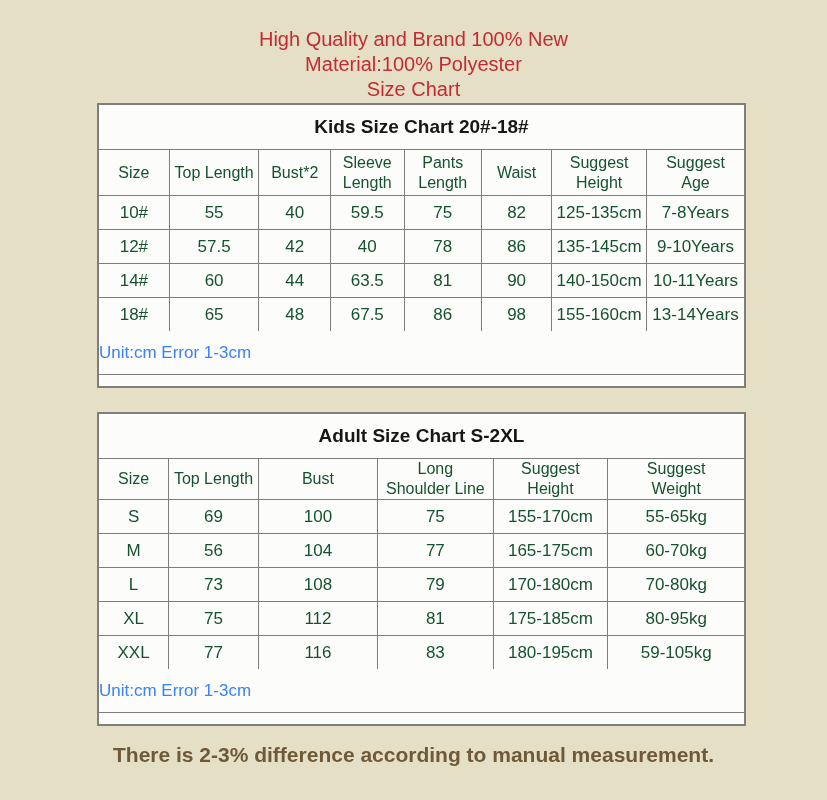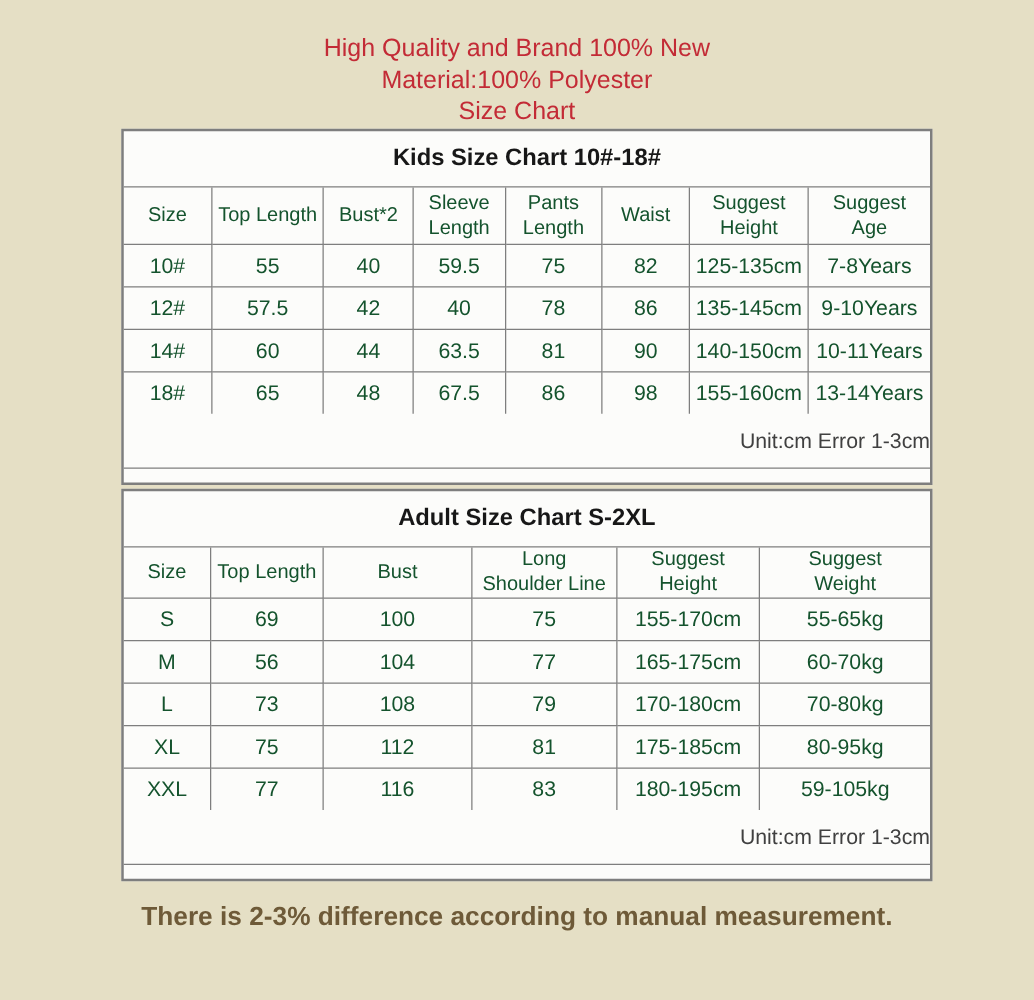--- a/index.html
+++ b/index.html
@@ -23,21 +23,21 @@
   
   .chart-box {
     margin-left: 97px;
     width: 649px;
     background: #fcfcfa;
     border: 2px solid #7e7e7e;
     box-sizing: border-box;
     padding-bottom: 11px;
   }
   .chart-box.kids { margin-top: 1px; }
-  .chart-box.adult { margin-top: 3px; }
+  .chart-box.adult { margin-top: 24px; }
 
   .chart-title {
     height: 44px; line-height: 44px;
     text-align: center;
     font-size: 19px; font-weight: bold;
     color: #171717;
     border-bottom: 1.5px solid #7e7e7e;
   }
 
   table {
@@ -73,23 +73,23 @@
   .kids col:nth-child(3){width:11.1%} .kids col:nth-child(4){width:11.4%}
   .kids col:nth-child(5){width:12.0%} .kids col:nth-child(6){width:10.9%}
   .kids col:nth-child(7){width:14.7%} .kids col:nth-child(8){width:15.1%}
 
   .adult col:nth-child(1){width:10.8%} .adult col:nth-child(2){width:13.9%}
   .adult col:nth-child(3){width:18.5%} .adult col:nth-child(4){width:17.9%}
   .adult col:nth-child(5){width:17.8%} .adult col:nth-child(6){width:21.1%}
 
   .chart-footer {
     height: 43px; line-height: 43px;
-    text-align: right;
+    text-align: left;
     font-size: 17px;
-    color: #404040;
+    color: #3b82f6;
     border-bottom: 1.5px solid #7e7e7e;
   }
 
   .footnote {
     margin-top: 17px;
     text-align: center;
     font-size: 21px;
     font-weight: bold;
     color: #6e5a38;
   }
@@ -99,21 +99,21 @@
 
 <div class="page">
 
   <div class="header">
     <div class="header-line">High Quality and Brand 100% New</div>
     <div class="header-line">Material:100% Polyester</div>
     <div class="header-line">Size Chart</div>
   </div>
 
   <section class="chart-box kids">
-    <div class="chart-title">Kids Size Chart 10#-18#</div>
+    <div class="chart-title">Kids Size Chart 20#-18#</div>
     <table>
       <colgroup>
         <col>
           <col>
           <col>
           <col>
           <col>
           <col>
           <col>
           <col>

